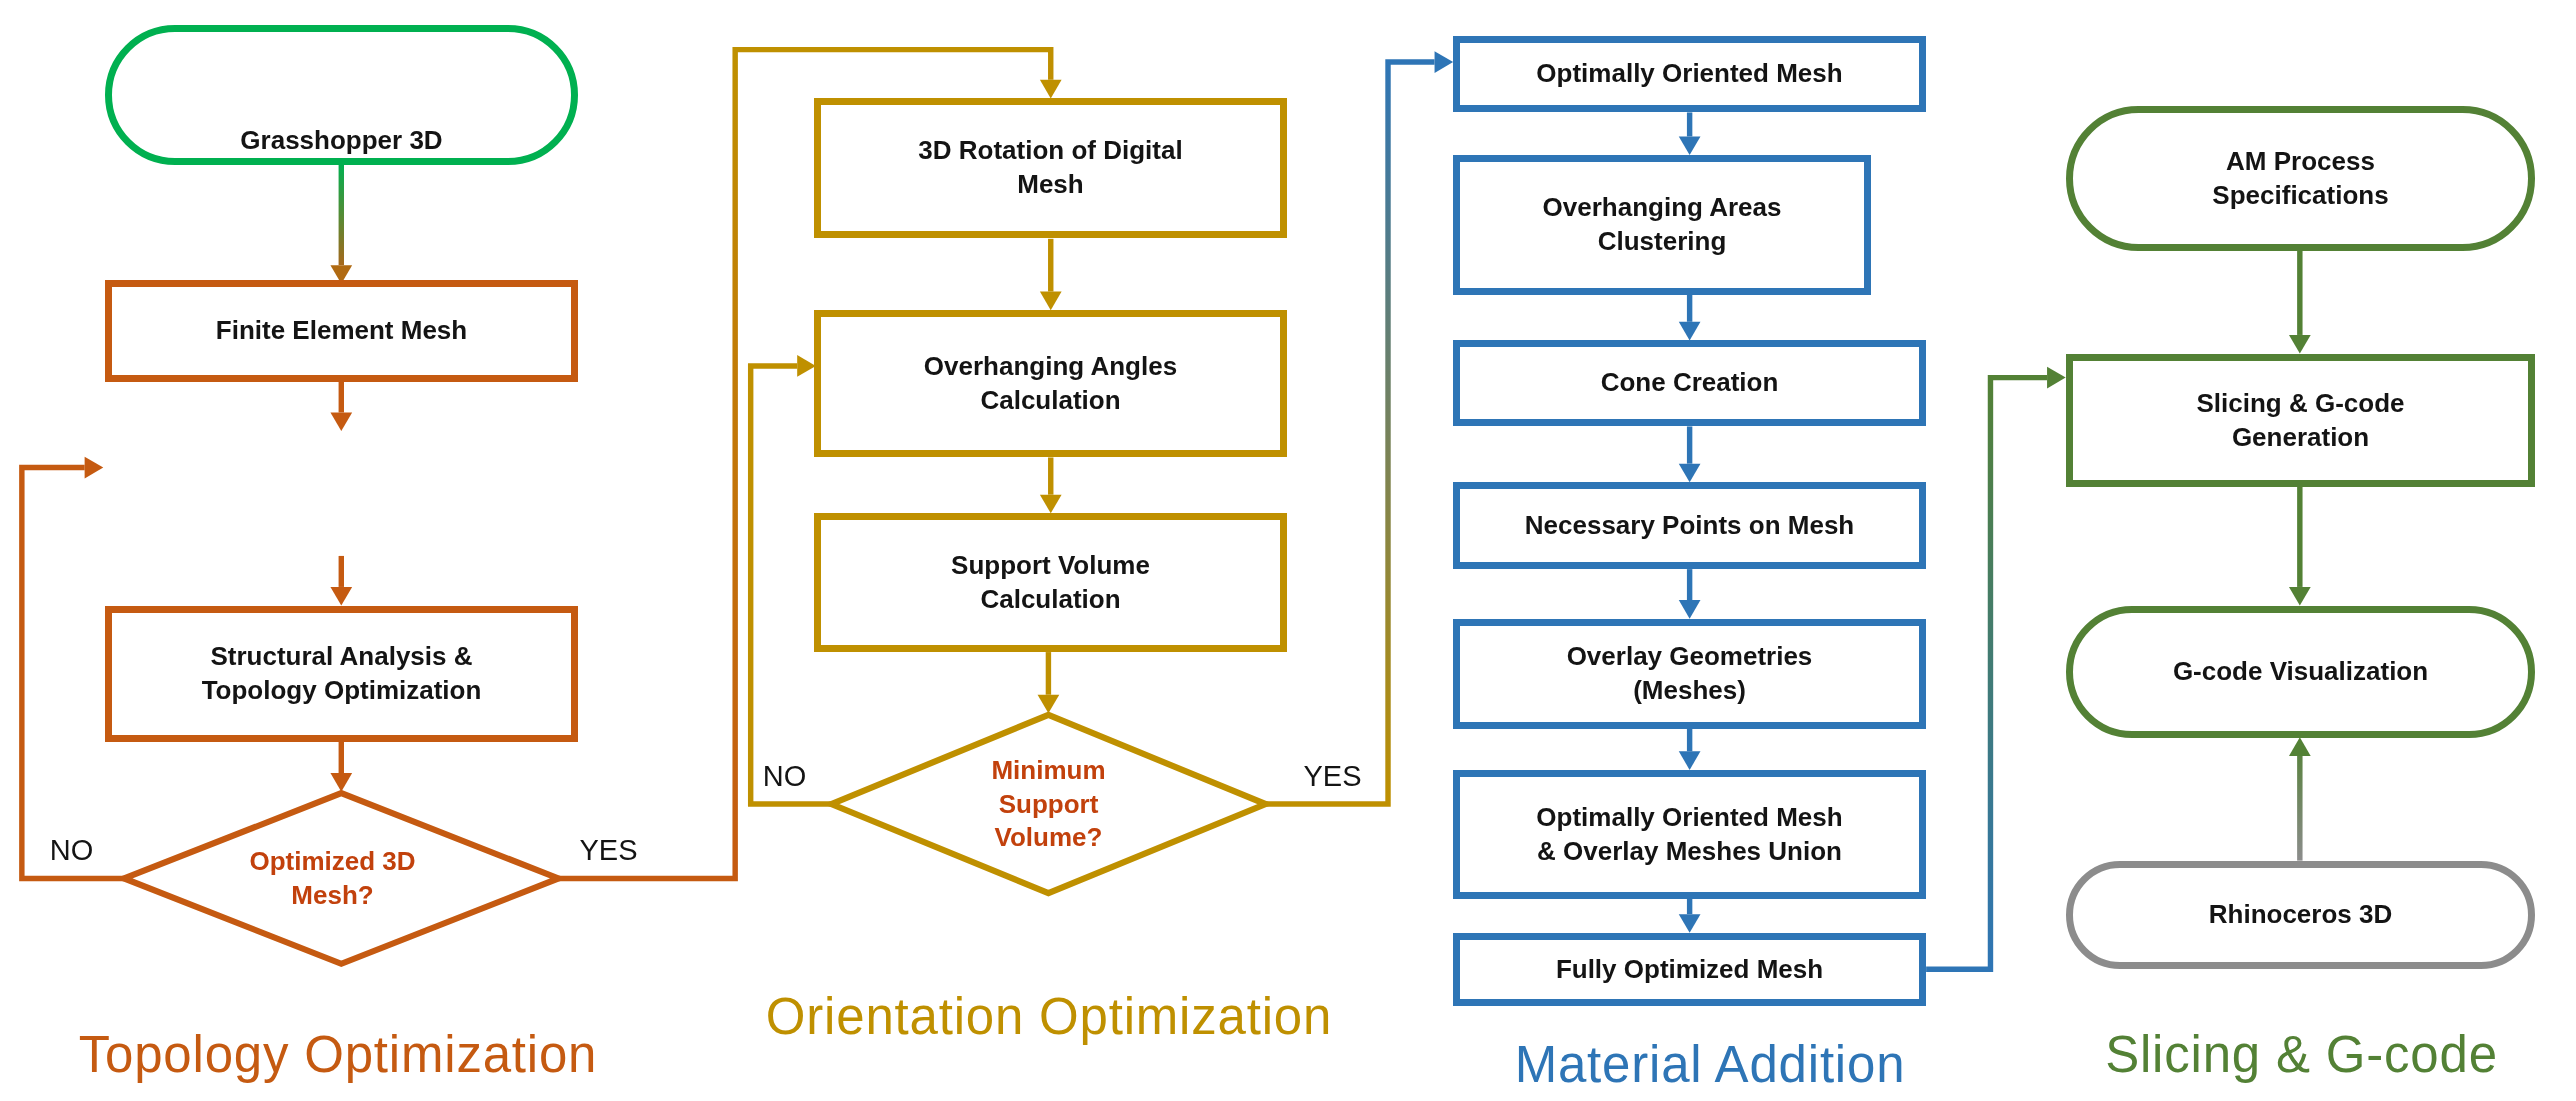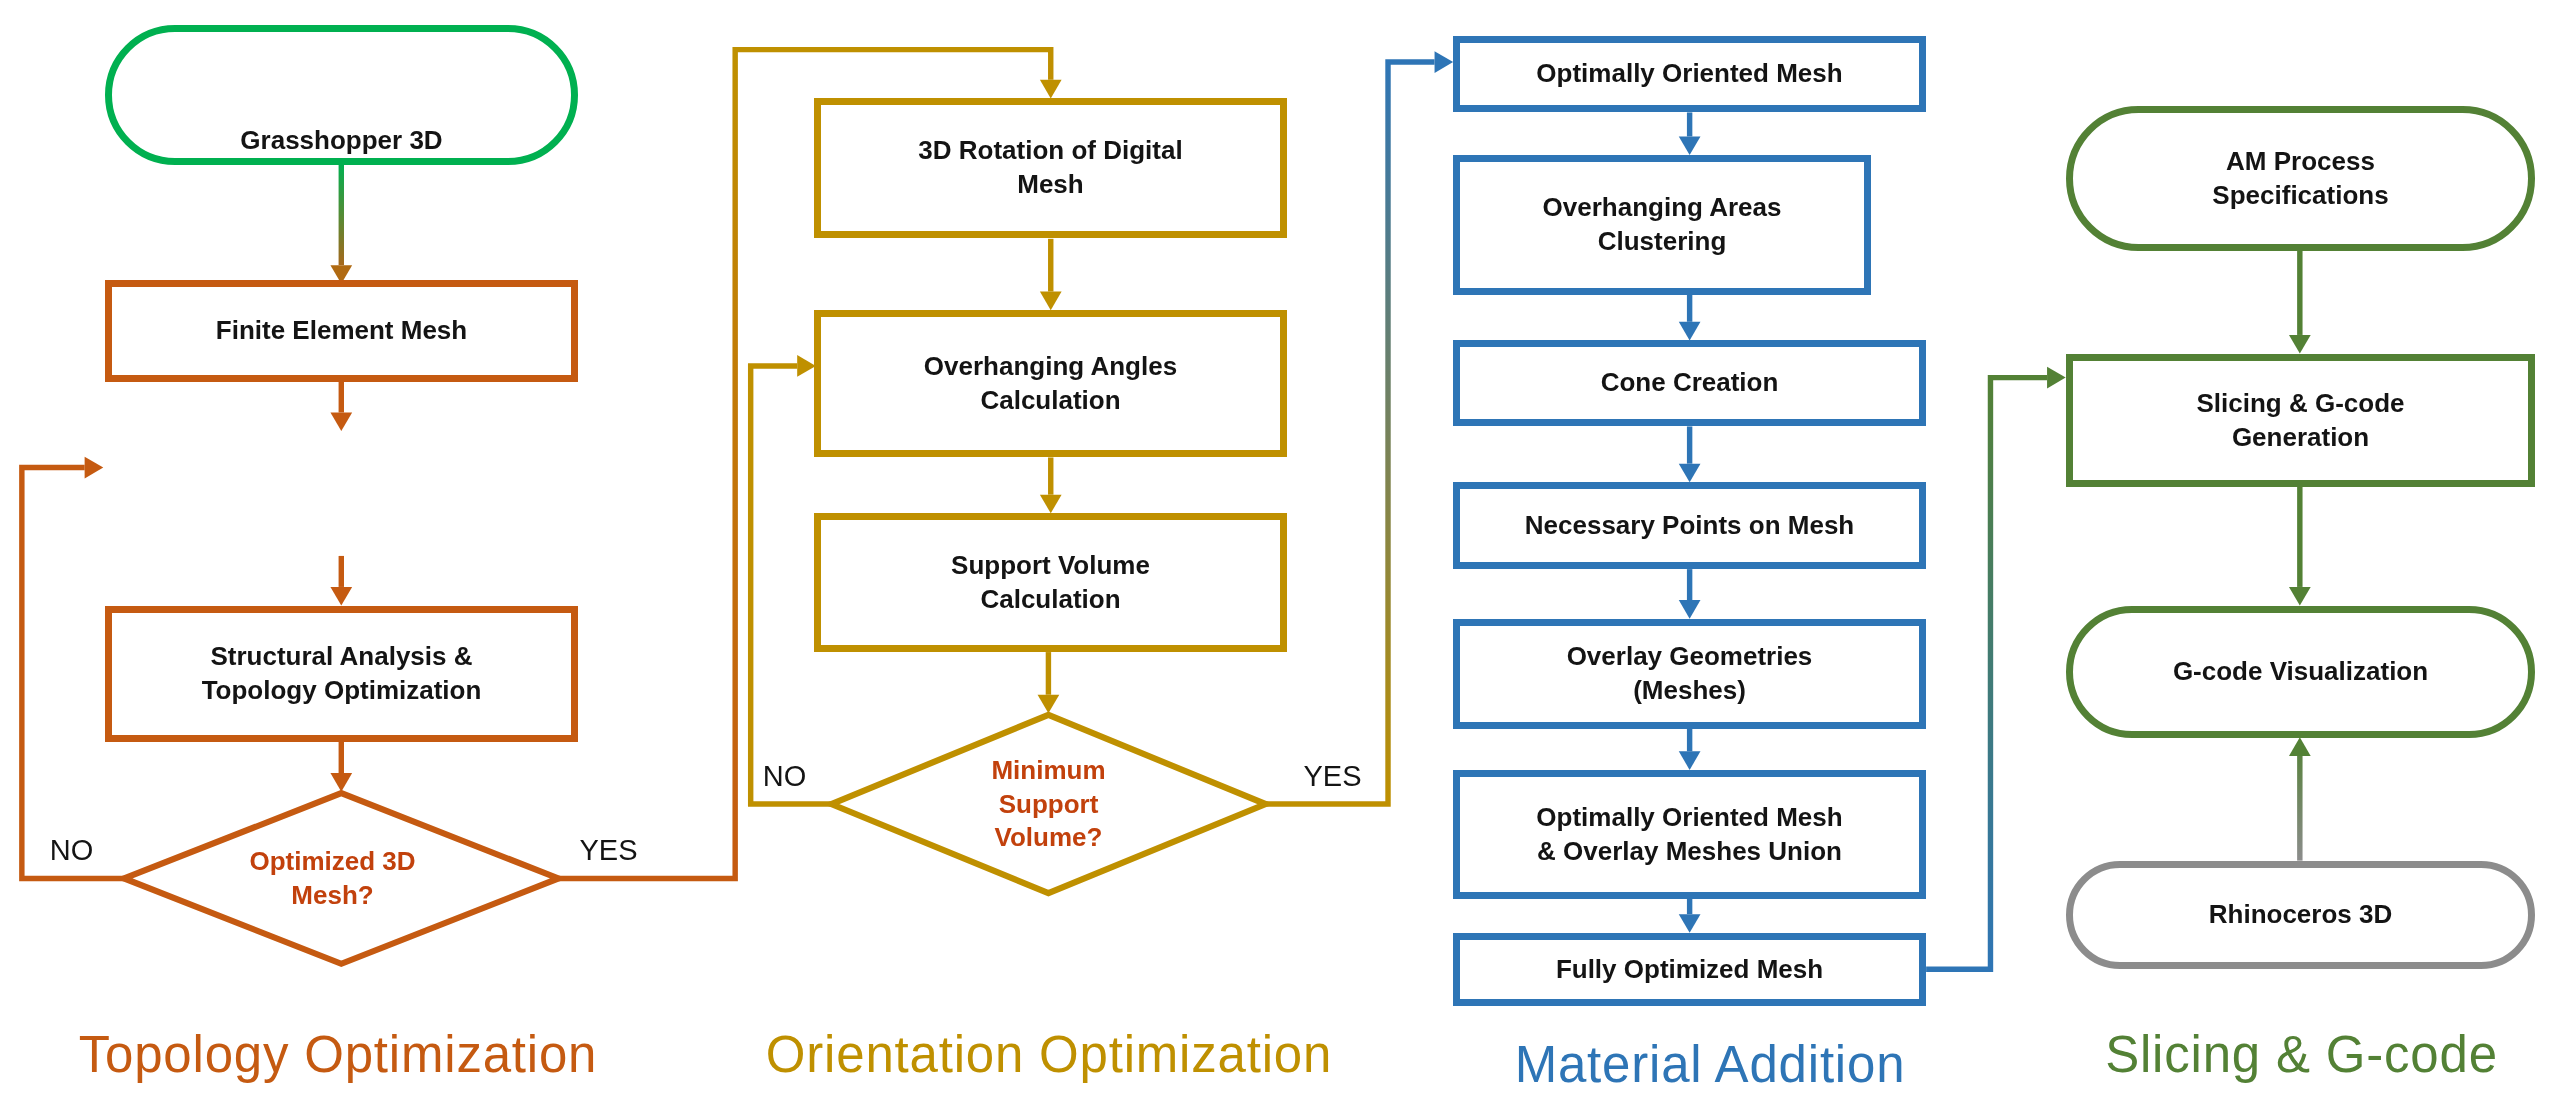--- a/index.html
+++ b/index.html
@@ -195,21 +195,21 @@
     <span>Minimum
 Support
 Volume?</span>
   </div>
   <div class="yn" style="left:738px;top:760px;width:93px;">
     <span>NO</span>
   </div>
   <div class="yn" style="left:1282px;top:760px;width:101px;">
     <span>YES</span>
   </div>
-  <div class="sec t-gold" style="left:731px;top:1025px;width:636px;">
+  <div class="sec t-gold" style="left:731px;top:987px;width:636px;">
     <span>Orientation Optimization</span>
   </div>
 
   <div class="node b-blue" style="left:1453px;top:36px;width:473px;height:76px;">
     <span>Optimally Oriented Mesh</span>
   </div>
   <div class="node b-blue" style="left:1453px;top:155px;width:418px;height:140px;">
     <span>Overhanging Areas
 Clustering</span>
   </div>

